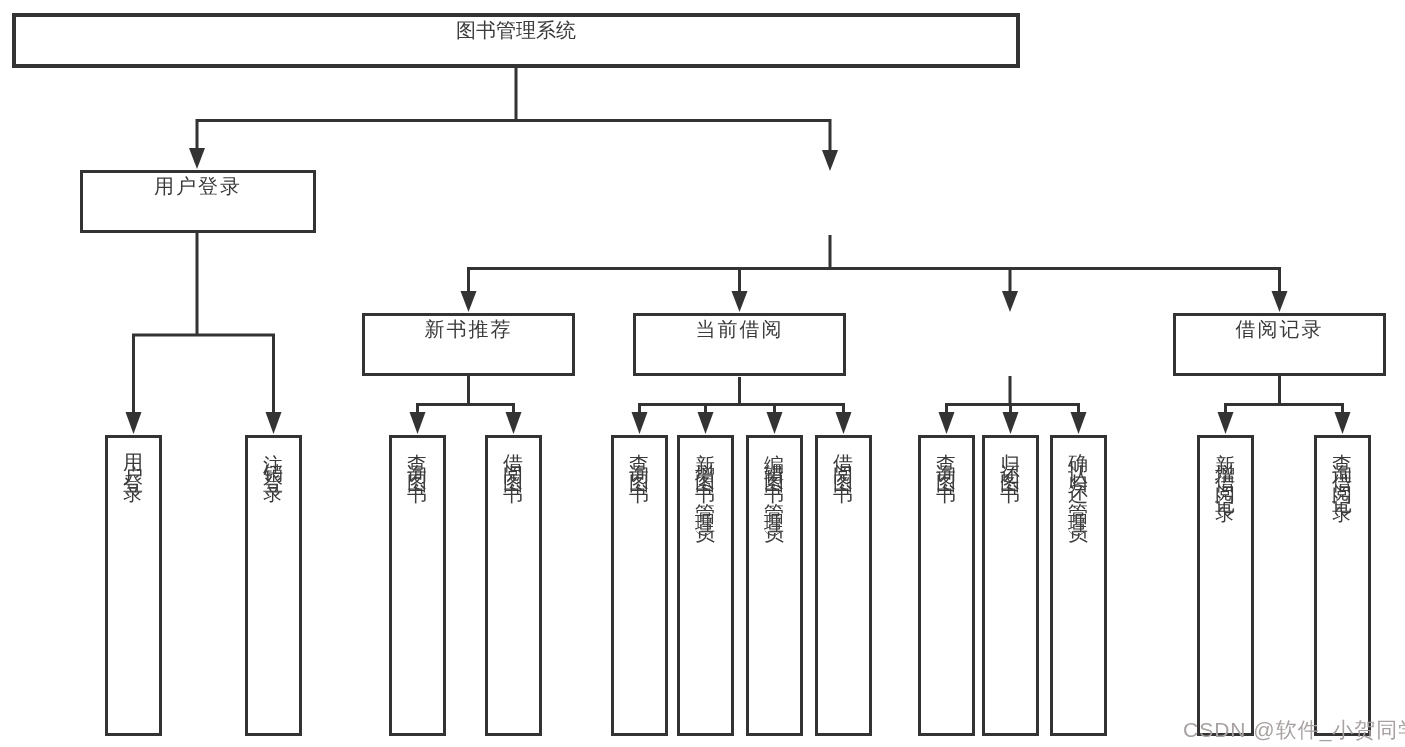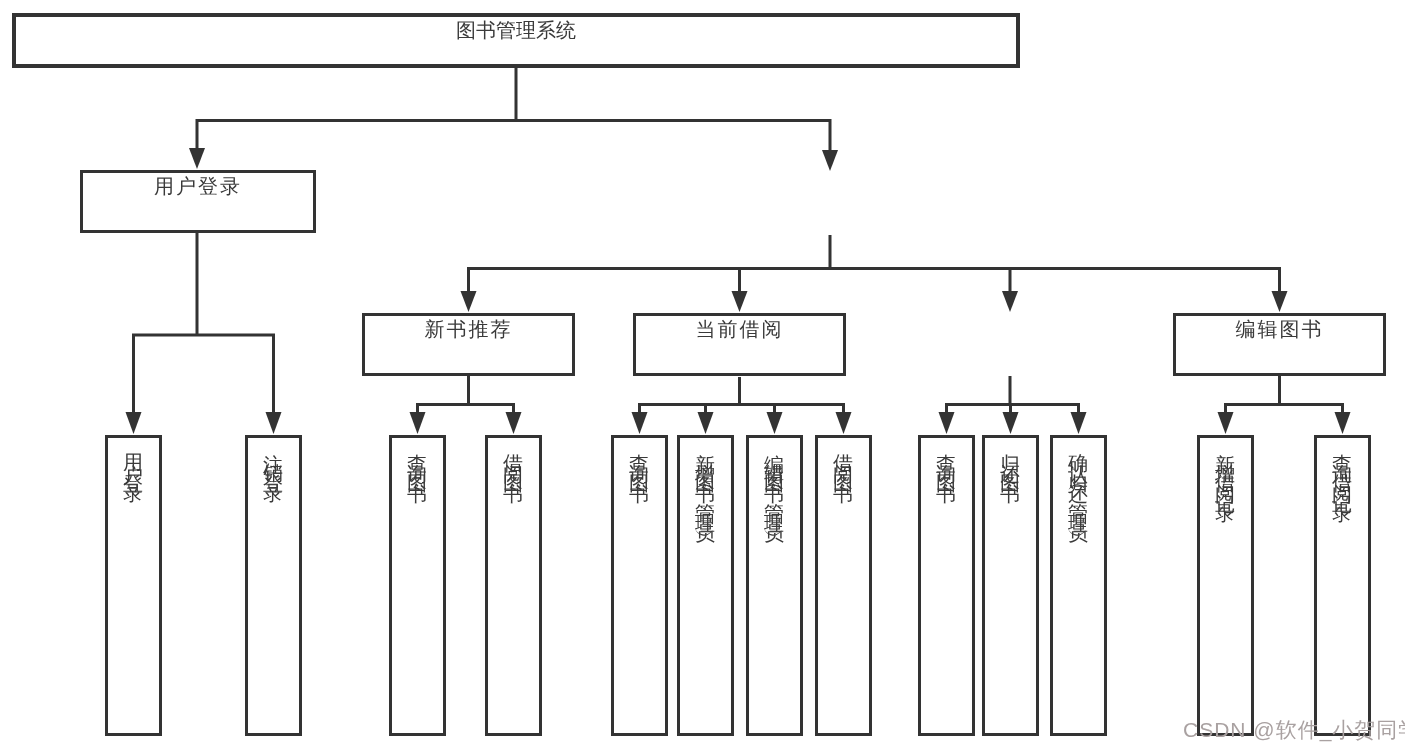--- a/index.html
+++ b/index.html
@@ -99,21 +99,21 @@
     <span>用户登录</span>
   </div>
 
   <div class="node h-node" style="left:362px;top:313px;width:213px;height:63px;">
     <span>新书推荐</span>
   </div>
   <div class="node h-node" style="left:633px;top:313px;width:213px;height:63px;">
     <span>当前借阅</span>
   </div>
   <div class="node h-node" style="left:1173px;top:313px;width:213px;height:63px;">
-    <span>编辑图书</span>
+    <span>借阅记录</span>
   </div>
 
   <div class="node leaf-node" style="left:105px;top:435px;width:57px;height:301px;">
     <span>用户登录</span>
   </div>
   <div class="node leaf-node" style="left:245px;top:435px;width:57px;height:301px;">
     <span>注销登录</span>
   </div>
 
   <div class="node leaf-node" style="left:389px;top:435px;width:57px;height:301px;">

